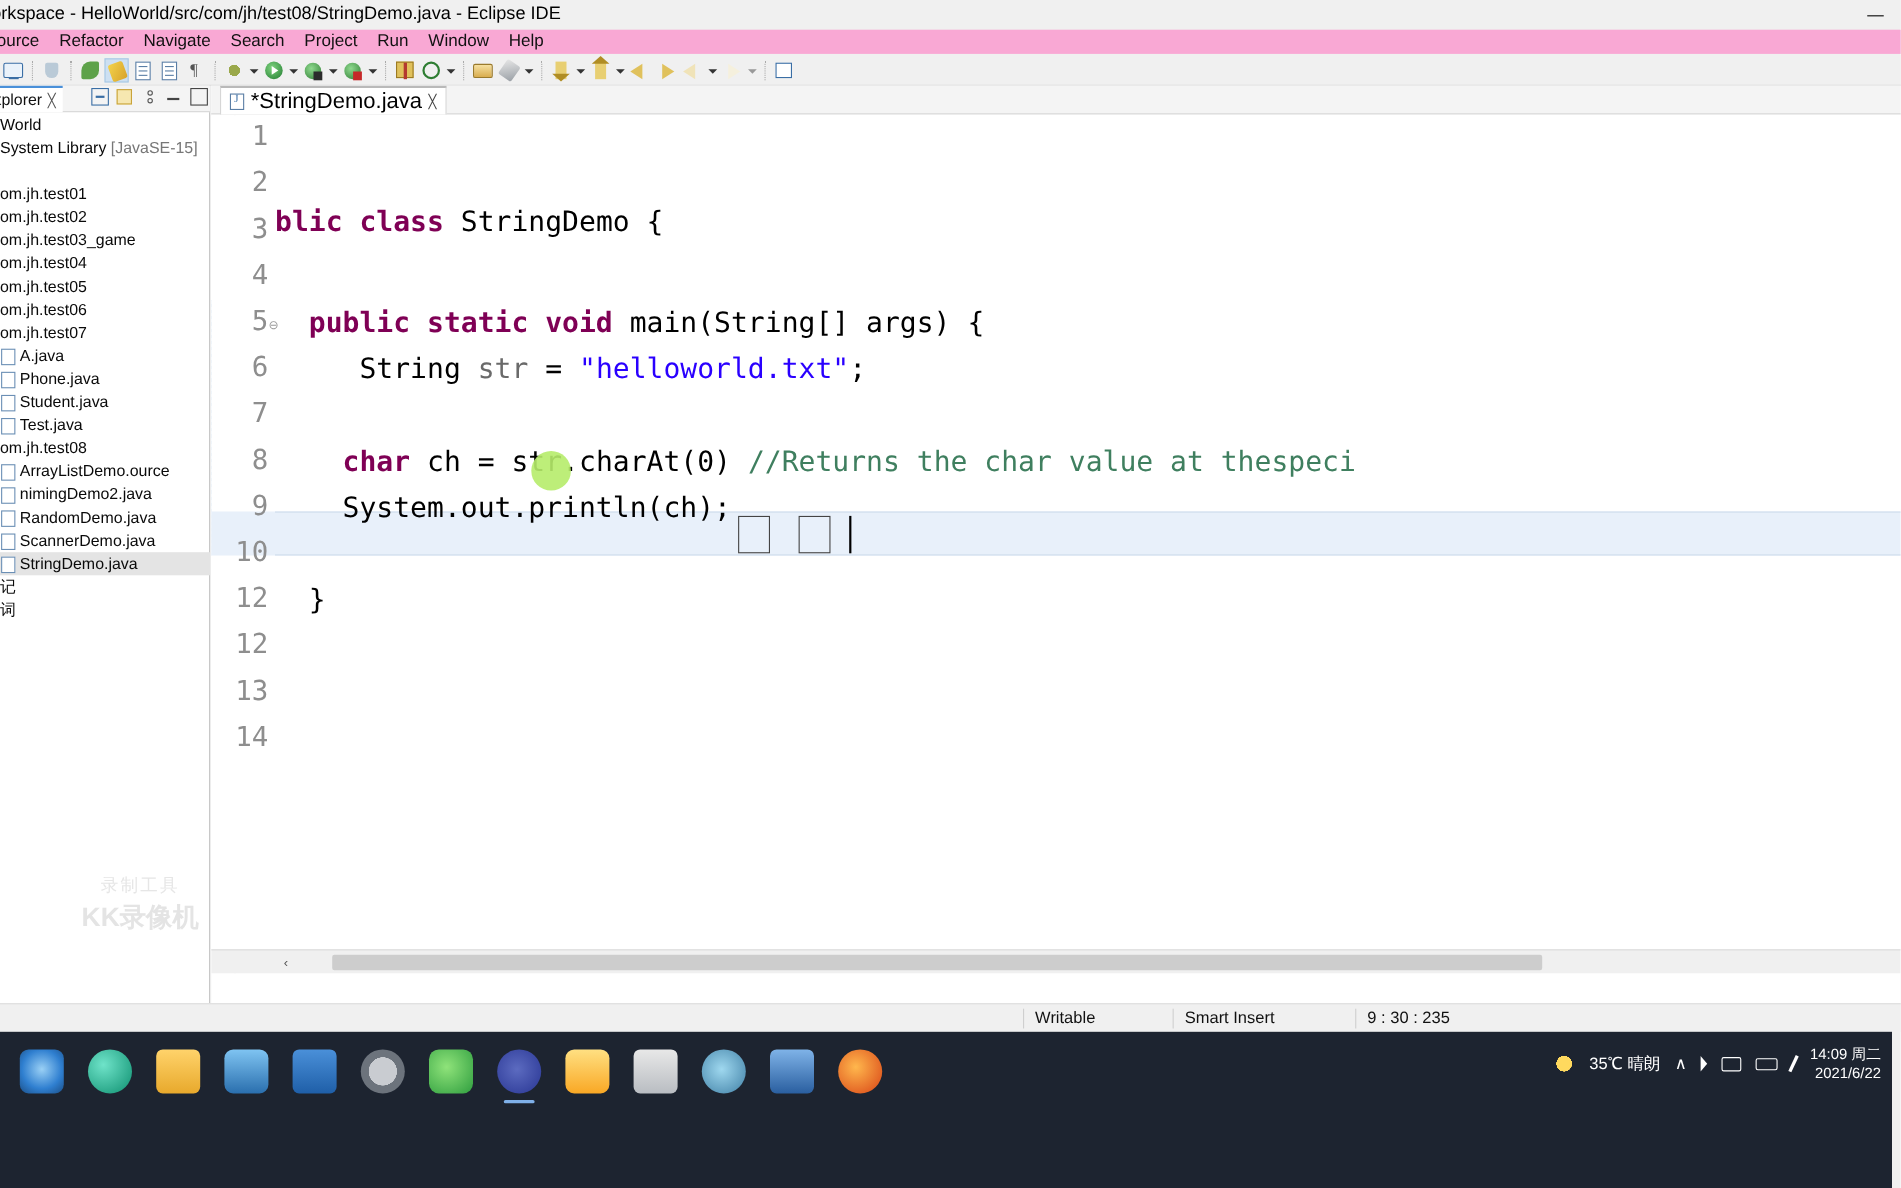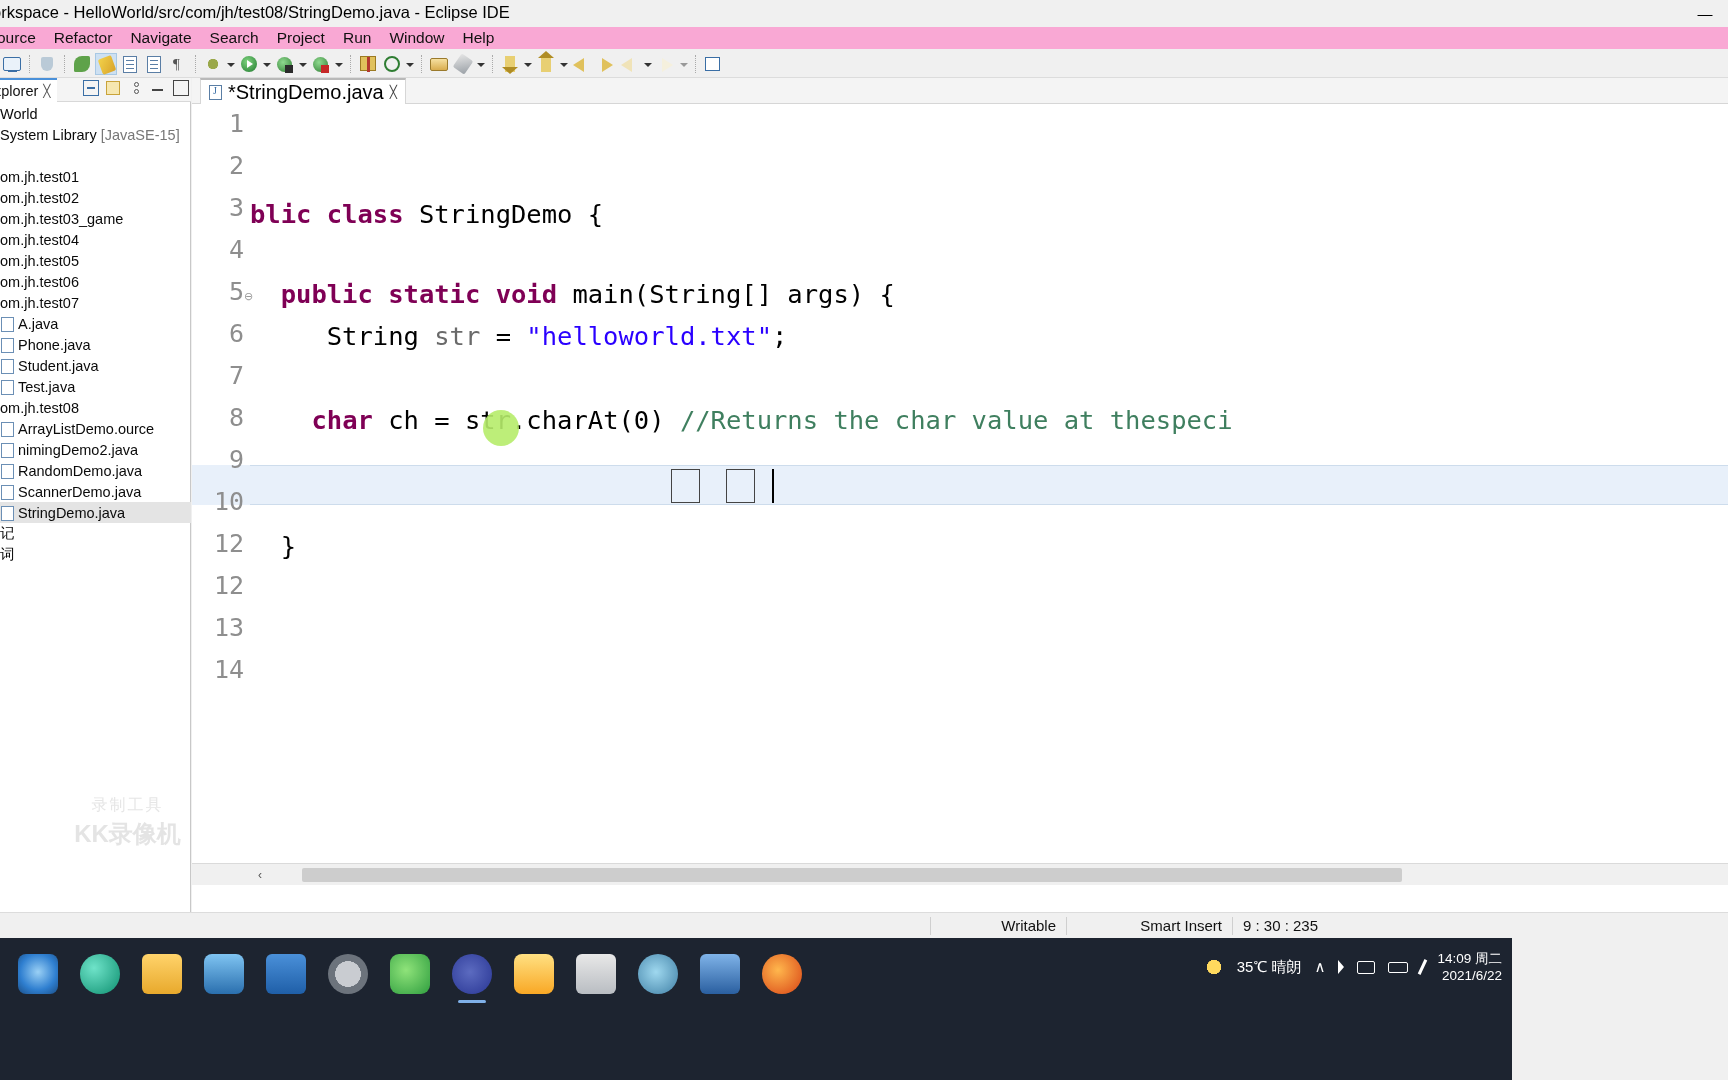--- a/index.html
+++ b/index.html
@@ -231,36 +231,36 @@
   }
   .hs-thumb {
     position: absolute; left: 110px; top: 4px; width: 1100px; height: 14px;
     background: #cdcdcd; border-radius: 2px;
   }
 
   
   .statusbar {
     position: absolute; left: 0; top: 912px; width: 1728px; height: 26px;
     background: #f0f0f0; border-top: 1px solid #dcdcdc;
-    display: flex; align-items: center; text-align: right;
+    display: flex; align-items: center;
   }
   .sb-cell { font-size: 15px; color: #111; padding: 0 10px; white-space: nowrap; }
   .sb-div { width: 1px; height: 18px; background: #cfcfcf; }
 
   
   .watermark {
     position: absolute; left: 70px; top: 795px; width: 115px; height: 60px;
     color: #e2e2e2; text-align: center;
   }
   .wm1 { font-size: 16px; letter-spacing: 2px; color: #e6e6e6; }
   .wm2 { font-size: 24px; font-weight: bold; color: #e4e4e4; margin-top: 2px; }
 
   
   .taskbar {
-    position: absolute; left: 0; top: 938px; width: 1512px; height: 142px;
+    position: absolute; left: 0; top: 938px; width: 1720px; height: 142px;
     background: #1d2430;
   }
   .tb-left { position: absolute; left: 18px; top: 16px; display: flex; align-items: center; gap: 22px; }
   .tb-app { width: 40px; height: 40px; border-radius: 8px; position: relative; flex: none; }
   .tb-app.active::after {
     content: ""; position: absolute; left: 6px; bottom: -9px; width: 28px; height: 3px;
     background: #7fb0e8; border-radius: 2px;
   }
   .tb-right { position: absolute; right: 10px; top: 12px; display: flex; align-items: center; gap: 13px; }
   .tray-text { color: #fff; font-size: 15px; white-space: nowrap; }
@@ -502,26 +502,27 @@
         <div class="lineno" style="top:424px">12</div>
         <div class="lineno" style="top:466px">12</div>
         <div class="lineno" style="top:508px">13</div>
         <div class="lineno" style="top:550px">14</div>
       </div>
 
       <div class="cur-line-hl" style="top:360px"></div>
 
       <div class="code-lines">
         <div class="cl" style="top:42px"></div>
-        <div class="cl" style="top:88px"><span class="kw">blic class </span><span class="pln">StringDemo {</span></div>
+        <div class="cl" style="top:76px"><span class="kw">blic class </span><span class="pln">StringDemo {</span></div>
         <div class="cl" style="top:126px"></div>
         <div class="cl" style="top:168px"><span class="kw">  public static void </span><span class="pln">main(String[] args) {</span></div>
         <div class="cl" style="top:210px"><span class="pln">     String </span><span class="loc">str</span><span class="pln"> = </span><span class="str">"helloworld.txt"</span><span class="pln">;</span></div>
         <div class="cl" style="top:252px"></div>
         <div class="cl" style="top:294px"><span class="pln">    </span><span class="kw">char</span><span class="pln"> ch = str.charAt(0) </span><span class="cmt">//Returns the char value at thespeci</span></div>
+        <div class="cl" style="top:336px"><span class="pln">    System.out.println(ch);</span></div>
         <div class="cl" style="top:378px"></div>
         <div class="cl" style="top:420px"><span class="pln">  }</span></div>
         <div class="cl" style="top:462px"></div>
         <div class="cl" style="top:504px"></div>
         <div class="cl" style="top:546px"></div>
       </div>
 
       <div class="click-dot" style="left:291px; top:305px"></div>
       <div class="bracket-box" style="left:479px; top:364px; width:29px"></div>
       <div class="bracket-box" style="left:534px; top:364px; width:29px"></div>

